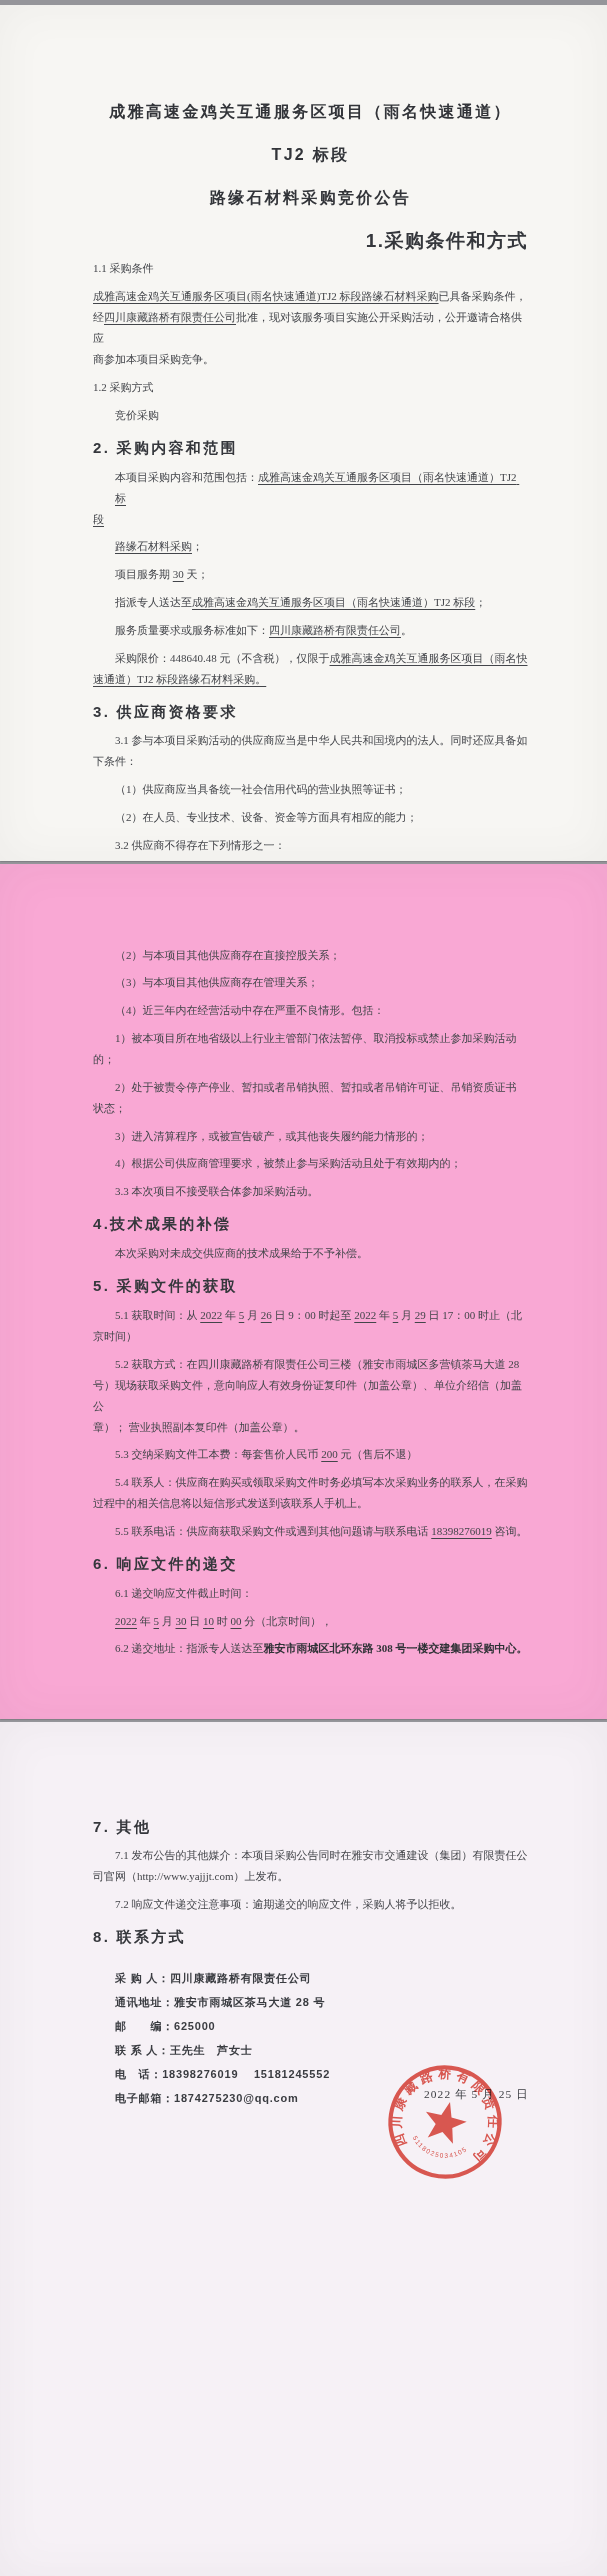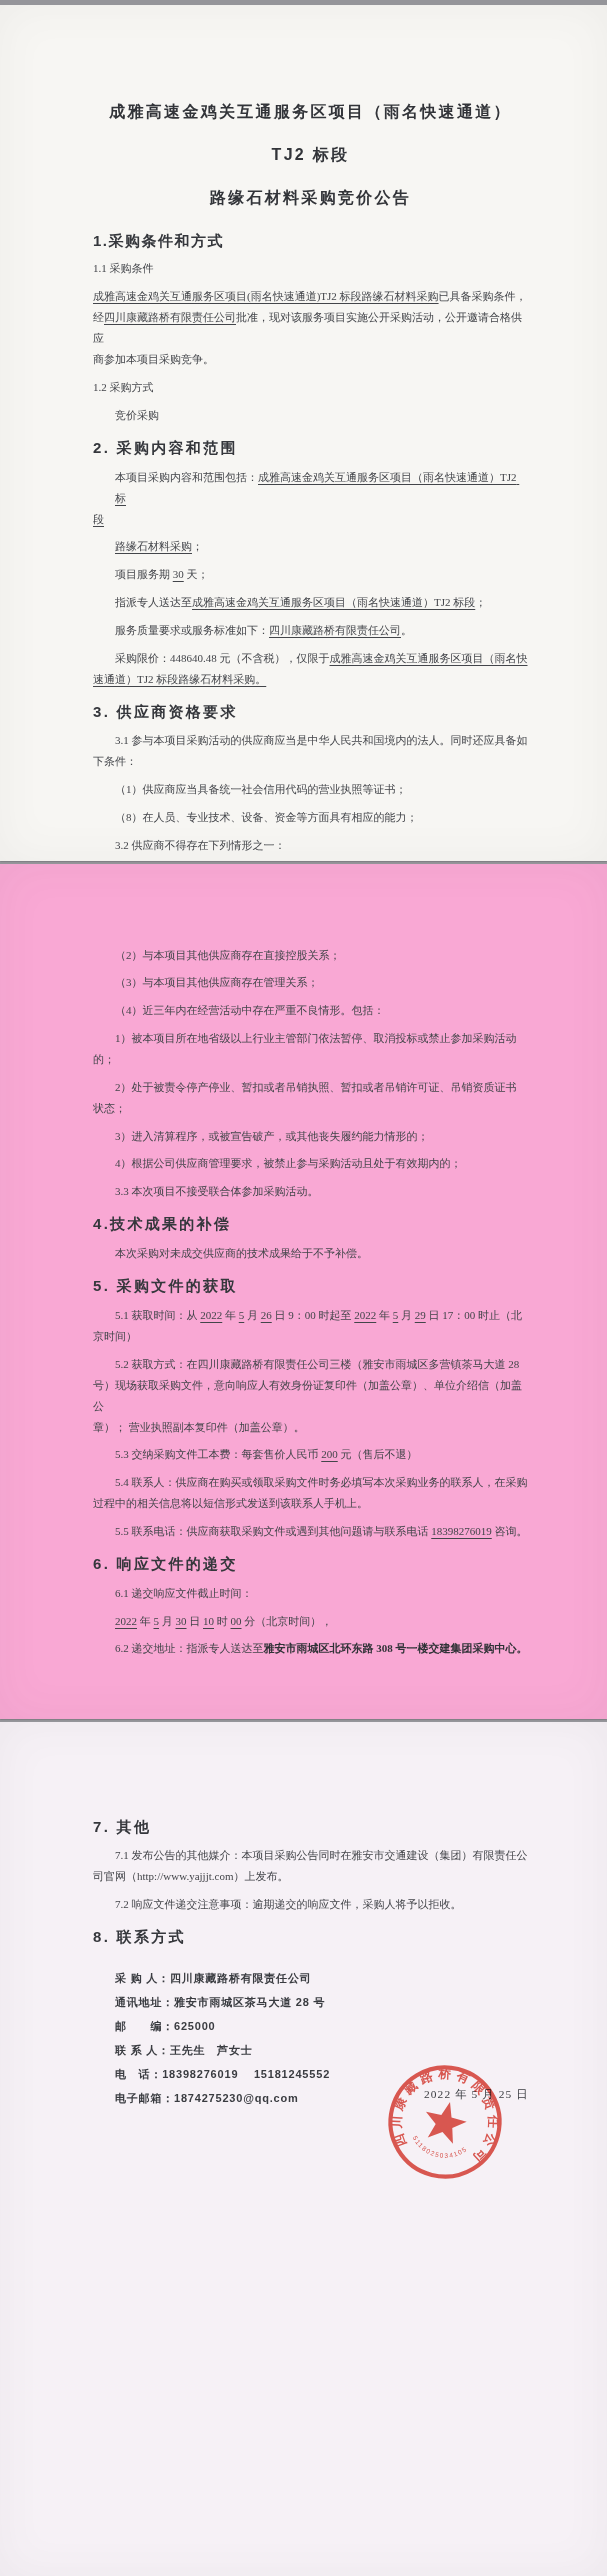--- a/index.html
+++ b/index.html
@@ -26,21 +26,21 @@
   .title .line{
     line-height:43px;text-align:center;
     font-family:"Liberation Sans","DejaVu Sans",sans-serif;
     font-weight:700;font-size:16px;letter-spacing:2.3px;color:#323439;
   }
   .h, .hs{
     font-family:"Liberation Sans","DejaVu Sans",sans-serif;
     font-weight:700;color:#35373c;margin-top:10px;
   }
   .h .line{line-height:24px;font-size:15px;letter-spacing:2.3px;}
-  .hs .line{line-height:23px;font-size:15px;letter-spacing:1.5px;}
+  .hs .line{line-height:23px;font-size:19px;letter-spacing:1.5px;text-align:right;}
   .body{font-size:11px;}
   .body .line{line-height:21px;white-space:pre-wrap;}
   .line.ind{padding-left:22px;}
   .u{text-decoration:underline;text-underline-offset:3px;text-decoration-thickness:0.8px;}
   .b{font-weight:700;color:#303237;}
   .contact{
     margin-top:16.7px;padding-left:22px;
     font-family:"Liberation Sans","DejaVu Sans",sans-serif;
     font-weight:700;font-size:11px;color:#3a3c41;letter-spacing:0.8px;
   }
@@ -108,21 +108,21 @@
       <div class="line"><span>3.  供应商资格要求</span></div>
     </div>
     <div class="blk body">
       <div class="line ind"><span>3.1 参与本项目采购活动的供应商应当是中华人民共和国境内的法人。同时还应具备如</span></div>
       <div class="line"><span>下条件：</span></div>
     </div>
     <div class="blk body">
       <div class="line ind"><span>（1）供应商应当具备统一社会信用代码的营业执照等证书；</span></div>
     </div>
     <div class="blk body">
-      <div class="line ind"><span>（8）在人员、专业技术、设备、资金等方面具有相应的能力；</span></div>
+      <div class="line ind"><span>（2）在人员、专业技术、设备、资金等方面具有相应的能力；</span></div>
     </div>
     <div class="blk body">
       <div class="line ind"><span>3.2 供应商不得存在下列情形之一：</span></div>
     </div>
   </div>
 <div class="page page-2">
     <div class="blk body">
       <div class="line ind"><span>（2）与本项目其他供应商存在直接控股关系；</span></div>
     </div>
     <div class="blk body">

